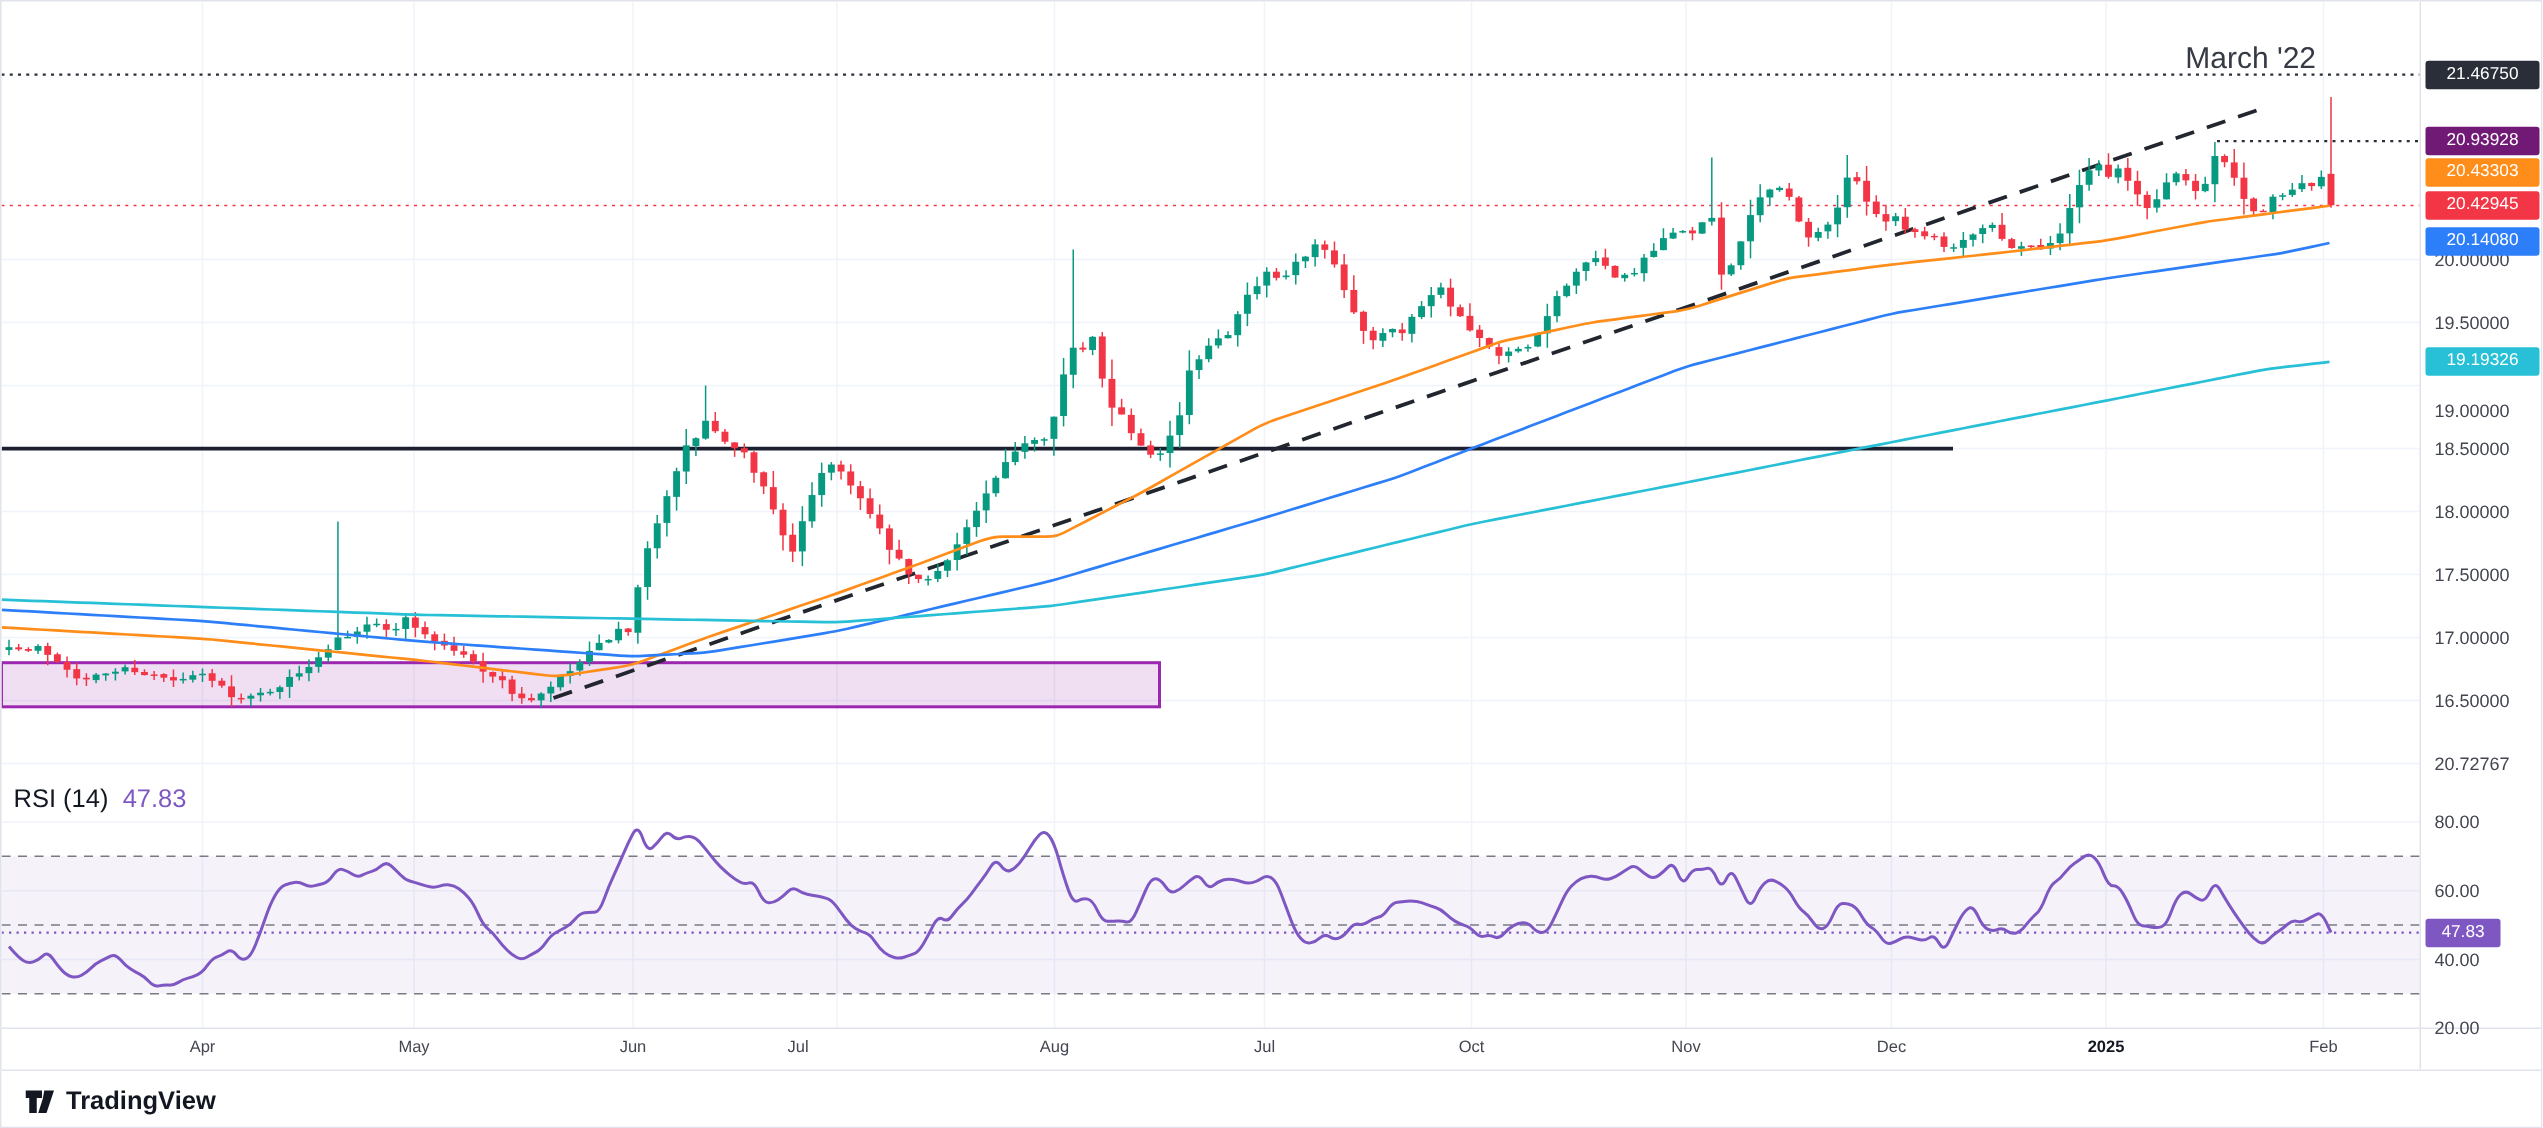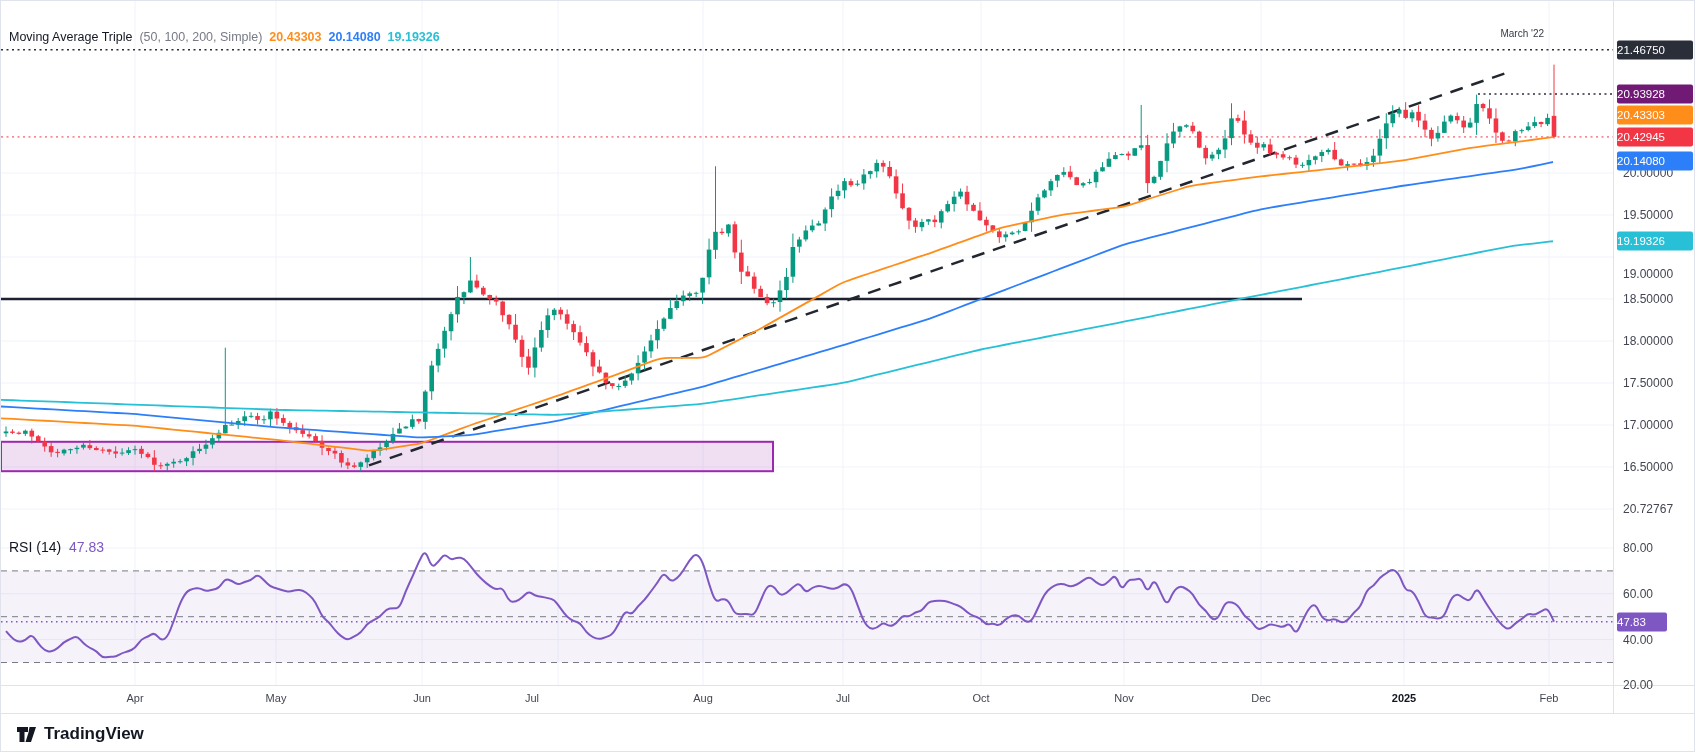--- a/index.html
+++ b/index.html
@@ -1,32 +1,32 @@
 <!DOCTYPE html>
 <html><head>
 <meta charset="utf-8">
 <style>
   html,body{margin:0;padding:0;background:#fff;font-family:"Liberation Sans",sans-serif;}
   #widget{position:relative;width:1695px;height:752px;background:#fff;border:1px solid #e0e3eb;box-sizing:border-box;overflow:hidden;}
   #chart-svg{position:absolute;left:0;top:0;}
   .legend{position:absolute;left:8px;white-space:nowrap;pointer-events:none;}
   #legend-line1{top:8px;font-size:13px;color:#131722;}
   #legend-line2{top:29px;font-size:12.5px;color:#131722;}
-  #rsi-legend{position:absolute;left:8px;top:538px;font-size:14px;color:#131722;}
+  #rsi-legend{position:absolute;left:8px;top:522px;font-size:17px;color:#131722;}
   .red-val{color:#f23645;}
   .gray{color:#787b86;}
   .ma50-val{color:#ff8d1a;font-weight:bold;}
   .ma100-val{color:#2d7ff9;font-weight:bold;}
   .ma200-val{color:#27c0d6;font-weight:bold;}
   .rsi-val{color:#7e57c2;}
-  #march22{position:absolute;top:27px;left:1443px;width:100px;text-align:right;font-size:10px;color:#363a45;}
+  #march22{position:absolute;top:27px;left:1443px;width:100px;text-align:right;font-size:20px;color:#363a45;}
   .price-tick{position:absolute;left:1622px;font-size:12px;color:#434651;transform:translateY(-50%);}
   .month-label{position:absolute;top:691px;transform:translateX(-50%);font-size:11px;color:#434651;}
   .month-label.year{font-weight:bold;color:#131722;}
-  .badge{position:absolute;left:1616px;width:76px;height:19px;border-radius:2px;color:#fff;font-size:11.5px;line-height:19px;transform:translateY(-50%);}
+  .badge{position:absolute;left:1616px;width:76px;height:19px;border-radius:2px;color:#fff;font-size:11.5px;line-height:19px;text-align:center;transform:translateY(-50%);}
   #axis-vline{position:absolute;left:1612px;top:0;width:1px;height:712px;background:#e0e3eb;}
   #timeaxis-line{position:absolute;left:0;top:684px;width:1695px;height:1px;background:#e0e3eb;}
   #footer{position:absolute;left:0;top:712px;width:1695px;height:40px;background:#fff;border-top:1px solid #e0e3eb;display:flex;align-items:center;}
   #brand{display:flex;align-items:center;gap:6px;margin-left:16px;color:#131722;font-size:17px;font-weight:bold;}
 </style>
 </head>
 <body>
 
 <div id="widget">
   <svg id="chart-svg" width="1695" height="712">
@@ -558,27 +558,20 @@
         <line x1="1553" y1="63.64000000000007" x2="1553" y2="137.56" stroke="#f23645" stroke-width="1"></line>
         <rect x="1550.7" y="114.88000000000002" width="4.6" height="21" fill="#f23645"></rect>
       </g>
       <path d="M0,417.28000000000014 Q8,417.72800000000007 12,417.95200000000006 Q16,418.17600000000004 20,418.40000000000003 Q24,418.624 28,418.8480000000001 Q32,419.07200000000023 36,419.2960000000002 Q40,419.5200000000002 44,419.74400000000014 Q48,419.96800000000013 52,420.1920000000001 Q56,420.4160000000001 60,420.6400000000001 Q64,420.86400000000003 68,421.088 Q72,421.312 76,421.5360000000001 Q80,421.7600000000002 84,421.9840000000002 Q88,422.2080000000002 92,422.4320000000002 Q96,422.6560000000002 100,422.8800000000001 Q104,423.1040000000001 108,423.3280000000001 Q112,423.552 116,423.776 Q120,424 124,424.22400000000016 Q128,424.44800000000026 132,424.6939300699303 Q136,424.9398601398603 140,425.33930069930085 Q144,425.7387412587414 148,426.138181818182 Q152,426.53762237762254 156,426.9370629370631 Q160,427.33650349650367 164,427.73594405594423 Q168,428.1353846153848 172,428.53482517482536 Q176,428.9342657342659 180,429.3337062937065 Q184,429.73314685314705 188,430.1325874125876 Q192,430.5320279720282 196,430.93146853146874 Q200,431.3309090909093 204,431.7303496503497 Q208,432.12979020979014 212,432.5292307692307 Q216,432.92867132867127 220,433.32811188811183 Q224,433.7275524475524 228,434.12699300699296 Q232,434.5264335664335 236,434.9258741258741 Q240,435.32531468531465 244,435.7247552447552 Q248,436.1241958041958 252,436.52363636363634 Q256,436.9230769230769 260,437.32251748251747 Q264,437.72195804195803 268,438.1213986013986 Q272,438.52083916083916 276,438.93911523259345 Q280,439.35739130434774 284,439.8321739130434 Q288,440.30695652173904 292,440.7817391304347 Q296,441.25652173913033 300,441.731304347826 Q304,442.20608695652163 308,442.68086956521734 Q312,443.155652173913 316,443.63043478260863 Q320,444.1052173913043 324,444.5799999999999 Q328,445.0547826086956 332,445.5295652173912 Q336,446.0043478260869 340,446.4791304347826 Q344,446.9539130434782 348,447.4286956521739 Q352,447.9034782608695 356,448.37826086956517 Q360,448.8530434782608 364,449.32782608695646 Q368,449.8026086956521 372,449.46770434782604 Q376,449.1327999999999 380,448.5279999999998 Q384,447.9231999999997 388,447.31839999999977 Q392,446.7135999999999 396,446.1088 Q400,445.504 404,444.89919999999995 Q408,444.2943999999999 412,443.6895999999999 Q416,443.0848 420,442.04319999999984 Q424,441.00159999999977 428,439.52319999999975 Q432,438.0447999999998 436,436.5663999999998 Q440,435.08799999999985 444,433.6095999999999 Q448,432.13119999999986 452,430.65279999999984 Q456,429.1743999999999 460,427.6959999999999 Q464,426.2175999999999 468,424.77086896551714 Q472,423.32413793103444 476,421.97241379310344 Q480,420.62068965517244 484,419.26896551724144 Q488,417.91724137931044 492,416.5655172413793 Q496,415.21379310344815 500,413.8620689655172 Q504,412.5103448275862 508,411.1586206896552 Q512,409.8068965517242 516,408.4551724137931 Q520,407.1034482758619 524,405.7517241379309 Q528,404.3999999999999 532,403.0482758620689 Q536,401.6965517241379 540,400.34482758620675 Q544,398.99310344827563 548,397.64137931034463 Q552,396.28965517241363 556,394.90482758620675 Q560,393.51999999999987 564,392.0799999999999 Q568,390.64000000000004 572,389.2 Q576,387.75999999999993 580,386.3199999999999 Q584,384.8799999999998 588,383.43999999999994 Q592,382 596,380.55999999999995 Q600,379.1199999999999 604,377.67999999999984 Q608,376.2399999999998 612,374.79999999999984 Q616,373.35999999999996 620,371.8839999999999 Q624,370.40799999999984 628,368.89599999999996 Q632,367.384 636,365.87199999999996 Q640,364.3599999999999 644,362.84799999999984 Q648,361.3359999999998 652,359.8239999999999 Q656,358.312 660,357.556 Q664,356.79999999999995 668,356.79999999999995 Q672,356.79999999999995 676,356.79999999999995 Q680,356.79999999999995 684,356.79999999999995 Q688,356.79999999999995 692,356.79999999999995 Q696,356.79999999999995 700,356.54210526315785 Q704,356.28421052631575 708,354.2210526315789 Q712,352.15789473684214 716,350.09473684210536 Q720,348.03157894736853 724,345.9684210526316 Q728,343.90526315789464 732,341.8421052631578 Q736,339.778947368421 740,337.71578947368414 Q744,335.65263157894736 748,333.5894736842106 Q752,331.52631578947376 756,329.4631578947369 Q760,327.4000000000001 764,325.14634146341473 Q768,322.8926829268293 772,320.6390243902439 Q776,318.3853658536585 780,316.1317073170733 Q784,313.878048780488 788,311.62439024390255 Q792,309.3707317073172 796,307.11707317073177 Q800,304.86341463414635 804,302.609756097561 Q808,300.35609756097557 812,298.10243902439026 Q816,295.848780487805 820,293.59512195121965 Q824,291.34146341463423 828,289.0878048780488 Q832,286.83414634146345 836,284.58048780487803 Q840,282.3268292682926 844,280.7611419068736 Q848,279.19545454545465 852,277.85909090909104 Q856,276.5227272727274 860,275.1863636363637 Q864,273.8499999999999 868,272.5136363636363 Q872,271.1772727272727 876,269.84090909090907 Q880,268.50454545454545 884,267.16818181818184 Q888,265.8318181818182 892,264.4954545454546 Q896,263.159090909091 900,261.8227272727274 Q904,260.48636363636376 908,259.15 Q912,257.8136363636362 916,256.4772727272726 Q920,255.14090909090896 924,253.80454545454535 Q928,252.46818181818173 932,251.0540909090908 Q936,249.63999999999987 940,248.19999999999996 Q944,246.76000000000005 948,245.32 Q952,243.87999999999994 956,242.43999999999988 Q960,240.99999999999983 964,239.55999999999992 Q968,238.12 972,236.67999999999995 Q976,235.2399999999999 980,233.79999999999984 Q984,232.3599999999998 988,230.9199999999999 Q992,229.48 996,228.03999999999994 Q1000,226.59999999999988 1004,225.75999999999988 Q1008,224.9199999999999 1012,224.07999999999993 Q1016,223.23999999999995 1020,222.39999999999998 Q1024,221.56 1028,220.72000000000003 Q1032,219.88000000000002 1036,219.04000000000002 Q1040,218.20000000000005 1044,217.36000000000007 Q1048,216.5200000000001 1052,215.68000000000012 Q1056,214.84000000000015 1060,214.15333333333342 Q1064,213.46666666666667 1068,212.93333333333334 Q1072,212.4 1076,211.86666666666667 Q1080,211.33333333333334 1084,210.8 Q1088,210.26666666666668 1092,209.73333333333335 Q1096,209.20000000000002 1100,208.66666666666669 Q1104,208.13333333333335 1108,207.60000000000002 Q1112,207.0666666666667 1116,206.53333333333336 Q1120,206.00000000000003 1124,205.01641791044767 Q1128,204.0328358208953 1132,202.7791044776117 Q1136,201.5253731343281 1140,200.27164179104466 Q1144,199.01791044776118 1148,197.7641791044776 Q1152,196.51044776119397 1156,195.25671641791035 Q1160,194.00298507462676 1164,192.74925373134317 Q1168,191.49552238805956 1172,190.24179104477594 Q1176,188.98805970149235 1180,187.73432835820876 Q1184,186.48059701492514 1188,185.40829850746246 Q1192,184.33599999999979 1196,183.80799999999985 Q1200,183.27999999999992 1204,182.75199999999984 Q1208,182.2239999999998 1212,181.69599999999986 Q1216,181.16799999999995 1220,180.63999999999987 Q1224,180.1119999999998 1228,179.5839999999999 Q1232,179.05599999999998 1236,178.5279999999999 Q1240,177.99999999999983 1244,177.47199999999992 Q1248,176.944 1252,176.41599999999994 Q1256,175.88799999999986 1260,175.4079999999999 Q1264,174.9279999999999 1268,174.4959999999999 Q1272,174.06399999999988 1276,173.63199999999986 Q1280,173.19999999999985 1284,172.76799999999983 Q1288,172.3359999999998 1292,171.90399999999994 Q1296,171.4720000000001 1300,171.04000000000008 Q1304,170.60800000000006 1308,170.17600000000004 Q1312,169.74400000000003 1316,169.312 Q1320,168.88 1324,168.44799999999998 Q1328,168.01599999999996 1332,167.56279452054784 Q1336,167.10958904109572 1340,166.6493150684931 Q1344,166.1890410958905 1348,165.72876712328775 Q1352,165.268493150685 1356,164.80821917808225 Q1360,164.3479452054795 1364,163.88767123287676 Q1368,163.42739726027398 1372,162.9671232876712 Q1376,162.50684931506845 1380,162.0465753424657 Q1384,161.58630136986295 1388,161.12602739726034 Q1392,160.66575342465774 1396,160.205479452055 Q1400,159.74520547945224 1404,159.10245348599486 Q1408,158.45970149253748 1412,157.70746268656725 Q1416,156.95522388059703 1420,156.20298507462695 Q1424,155.4507462686569 1428,154.69850746268668 Q1432,153.94626865671646 1436,153.19402985074623 Q1440,152.441791044776 1444,151.68955223880596 Q1448,150.93731343283588 1452,150.18507462686566 Q1456,149.43283582089543 1460,148.68059701492535 Q1464,147.92835820895527 1468,147.2342721277334 Q1472,146.5401860465115 1476,146.02055813953476 Q1480,145.500930232558 1484,144.98130232558125 Q1488,144.4616744186045 1492,143.94204651162778 Q1496,143.42241860465103 1500,142.90279069767428 Q1504,142.38316279069755 1508,141.8635348837208 Q1512,141.34390697674405 1516,140.8242790697673 Q1520,140.30465116279055 1524,139.78502325581383 Q1528,139.26539534883707 1532,138.74576744186032 Q1536,138.2261395348836 1540,137.70651162790685 Q1544,137.1868837209301 1548,136.66725581395335 L1552,136.1476279069766" fill="none" stroke="#ff8d1a" stroke-width="1.8" clip-path="url(#clip-price)"></path>
       <path d="M0,405.5200000000001 Q8,405.9680000000001 12,406.192 Q16,406.416 20,406.64 Q24,406.8639999999999 28,407.0880000000001 Q32,407.3120000000002 36,407.5360000000002 Q40,407.76000000000016 44,407.98400000000015 Q48,408.2080000000001 52,408.4320000000001 Q56,408.65600000000006 60,408.88 Q64,409.104 68,409.328 Q72,409.55199999999996 76,409.77600000000007 Q80,410.0000000000002 84,410.22400000000016 Q88,410.44800000000015 92,410.67200000000014 Q96,410.8960000000001 100,411.12000000000006 Q104,411.34400000000005 108,411.56800000000004 Q112,411.79200000000003 116,412.01599999999996 Q120,412.23999999999995 124,412.46400000000006 Q128,412.6880000000002 132,412.93099300699316 Q136,413.1739860139861 140,413.54993006993027 Q144,413.9258741258744 148,414.30181818181836 Q152,414.67776223776235 156,415.05370629370634 Q160,415.42965034965033 164,415.80559440559443 Q168,416.1815384615386 172,416.5574825174826 Q176,416.9334265734266 180,417.30937062937073 Q184,417.68531468531484 188,418.0612587412588 Q192,418.4372027972028 196,418.8131468531469 Q200,419.1890909090911 204,419.56503496503507 Q208,419.94097902097906 212,420.3169230769232 Q216,420.6928671328674 220,421.06881118881137 Q224,421.44475524475536 228,421.82069930069935 Q232,422.19664335664334 236,422.5725874125875 Q240,422.9485314685316 244,423.3244755244756 Q248,423.7004195804196 252,424.0763636363637 Q256,424.45230769230784 260,424.82825174825183 Q264,425.2041958041958 268,425.58013986014 Q272,425.95608391608414 276,426.3090278735351 Q280,426.66197183098603 284,426.9459154929579 Q288,427.2298591549298 292,427.5138028169015 Q296,427.79774647887325 300,428.0816901408451 Q304,428.365633802817 308,428.6495774647889 Q312,428.93352112676075 316,429.21746478873246 Q320,429.50140845070416 324,429.78535211267604 Q328,430.0692957746479 332,430.3532394366198 Q336,430.63718309859166 340,430.9211267605634 Q344,431.20507042253513 348,431.489014084507 Q352,431.7729577464789 356,432.05690140845076 Q360,432.34084507042263 364,432.62478873239434 Q368,432.9087323943661 372,433.192676056338 Q376,433.47661971830985 380,433.7605633802817 Q384,434.0445070422536 388,434.32845070422536 Q392,434.61239436619707 396,434.89633802816894 Q400,435.1802816901408 404,435.4642253521127 Q408,435.74816901408457 412,436.0321126760563 Q416,436.31605633802803 420,436.35722816901387 Q424,436.39839999999975 428,436.19679999999977 Q432,435.9951999999998 436,435.79359999999986 Q440,435.59199999999987 444,435.3903999999999 Q448,435.1887999999999 452,434.9871999999999 Q456,434.78559999999993 460,434.58399999999995 Q464,434.38239999999996 468,434.0670620689656 Q472,433.75172413793126 476,433.0951724137933 Q480,432.4386206896554 484,431.78206896551745 Q488,431.1255172413795 492,430.46896551724154 Q496,429.8124137931036 500,429.1558620689657 Q504,428.49931034482773 508,427.8427586206898 Q512,427.1862068965519 516,426.5296551724139 Q520,425.87310344827597 524,425.216551724138 Q528,424.56000000000006 532,423.90344827586216 Q536,423.2468965517242 540,422.59034482758625 Q544,421.93379310344835 548,421.2772413793104 Q552,420.62068965517244 556,419.8578972751386 Q560,419.0951048951048 564,418.15524475524467 Q568,417.21538461538455 572,416.27552447552443 Q576,415.3356643356643 580,414.3958041958042 Q584,413.4559440559441 588,412.51608391608397 Q592,411.57622377622386 596,410.63636363636374 Q600,409.69650349650357 604,408.75664335664345 Q608,407.81678321678334 612,406.87692307692305 Q616,405.9370629370628 620,404.9972027972027 Q624,404.05734265734253 628,403.1174825174824 Q632,402.1776223776223 636,401.2377622377622 Q640,400.29790209790207 644,399.3580419580419 Q648,398.4181818181818 652,397.47832167832166 Q656,396.53846153846155 660,395.59860139860143 Q664,394.6587412587413 668,393.7188811188812 Q672,392.7790209790211 676,391.83916083916097 Q680,390.89930069930085 684,389.95944055944074 Q688,389.01958041958056 692,388.07972027972045 Q696,387.13986013986033 700,386.07838077415556 Q704,385.01690140845085 708,383.83380281690154 Q712,382.65070422535223 716,381.4676056338029 Q720,380.28450704225355 724,379.1014084507042 Q728,377.9183098591549 732,376.7352112676057 Q736,375.55211267605654 740,374.36901408450717 Q744,373.18591549295786 748,372.00281690140855 Q752,370.8197183098592 756,369.6366197183098 Q760,368.4535211267605 764,367.2704225352113 Q768,366.08732394366217 772,364.9042253521128 Q776,363.7211267605635 780,362.5380281690142 Q784,361.3549295774649 788,360.17183098591556 Q792,358.9887323943662 796,357.8056338028168 Q800,356.6225352112675 804,355.4394366197183 Q808,354.2563380281691 812,353.0732394366198 Q816,351.8901408450705 820,350.7070422535212 Q824,349.5239436619718 828,348.34084507042246 Q832,347.15774647887315 836,345.97464788732395 Q840,344.7915492957748 844,343.57941101152375 Q848,342.3672727272727 852,341.1454545454545 Q856,339.92363636363643 860,338.70181818181817 Q864,337.4799999999999 868,336.2581818181818 Q872,335.03636363636366 876,333.8145454545455 Q880,332.5927272727274 884,331.37090909090915 Q888,330.1490909090909 892,328.9272727272728 Q896,327.7054545454547 900,326.48363636363644 Q904,325.26181818181817 908,324.0400000000001 Q912,322.8181818181819 916,321.59636363636366 Q920,320.3745454545454 924,319.15272727272725 Q928,317.93090909090915 932,316.4662545454546 Q936,315.00160000000005 940,313.4560000000001 Q944,311.9104000000001 948,310.3648000000001 Q952,308.81920000000014 956,307.2736 Q960,305.7279999999999 964,304.1823999999999 Q968,302.63679999999994 972,301.09119999999996 Q976,299.5456 980,298.0091636363636 Q984,296.4727272727272 988,294.9454545454545 Q992,293.4181818181818 996,291.8909090909091 Q1000,290.36363636363643 1004,288.8363636363638 Q1008,287.3090909090911 1012,285.78181818181827 Q1016,284.25454545454545 1020,282.72727272727275 Q1024,281.20000000000005 1028,279.67272727272734 Q1032,278.1454545454547 1036,276.6181818181818 Q1040,275.090909090909 1044,273.5636363636363 Q1048,272.03636363636366 1052,270.509090909091 Q1056,268.9818181818183 1060,267.4545454545455 Q1064,265.9272727272727 1068,264.4 Q1072,262.8727272727273 1076,261.3454545454546 Q1080,259.8181818181819 1084,258.2909090909093 Q1088,256.7636363636366 1092,255.23636363636373 Q1096,253.7090909090909 1100,252.18181818181822 Q1104,250.65454545454554 1108,249.12727272727287 Q1112,247.6000000000002 1116,246.07272727272735 Q1120,244.5454545454545 1124,243.32893165228933 Q1128,242.11240875912415 1132,241.08233576642348 Q1136,240.05226277372282 1140,239.022189781022 Q1144,237.99211678832117 1148,236.9620437956205 Q1152,235.9319708029198 1156,234.90189781021914 Q1160,233.87182481751847 1164,232.84175182481766 Q1168,231.81167883211683 1172,230.78160583941616 Q1176,229.75153284671546 1180,228.72145985401465 Q1184,227.69138686131384 1188,226.66131386861315 Q1192,225.63124087591248 1196,224.60116788321182 Q1200,223.57109489051112 1204,222.5410218978103 Q1208,221.5109489051095 1212,220.4808759124088 Q1216,219.45080291970814 1220,218.4207299270073 Q1224,217.3906569343065 1228,216.36058394160582 Q1232,215.33051094890516 1236,214.30043795620446 Q1240,213.2703649635038 1244,212.24029197080296 Q1248,211.21021897810215 1252,210.18014598540148 Q1256,209.1500729927008 1260,208.3060854473994 Q1264,207.46209790209798 1268,206.80419580419584 Q1272,206.14629370629373 1276,205.48839160839162 Q1280,204.83048951048949 1284,204.17258741258735 Q1288,203.5146853146852 1292,202.85678321678307 Q1296,202.19888111888093 1300,201.54097902097897 Q1304,200.883076923077 1308,200.22517482517486 Q1312,199.56727272727272 1316,198.90937062937058 Q1320,198.25146853146845 1324,197.5935664335663 Q1328,196.9356643356642 1332,196.2777622377621 Q1336,195.61986013985995 1340,194.96195804195796 Q1344,194.30405594405596 1348,193.64615384615382 Q1352,192.9882517482517 1356,192.3303496503496 Q1360,191.67244755244747 1364,191.01454545454533 Q1368,190.3566433566432 1372,189.69874125874105 Q1376,189.0408391608389 1380,188.38293706293695 Q1384,187.72503496503498 1388,187.06713286713284 Q1392,186.4092307692307 1396,185.75132867132857 Q1400,185.09342657342643 1404,184.4877389277388 Q1408,183.88205128205118 1412,183.3076923076922 Q1416,182.73333333333323 1420,182.15897435897426 Q1424,181.5846153846153 1428,181.01025641025632 Q1432,180.43589743589735 1436,179.86153846153837 Q1440,179.2871794871794 1444,178.71282051282043 Q1448,178.13846153846146 1452,177.56410256410248 Q1456,176.9897435897435 1460,176.41538461538454 Q1464,175.84102564102557 1468,175.2666666666666 Q1472,174.69230769230762 1476,174.11794871794865 Q1480,173.54358974358968 1484,172.9692307692307 Q1488,172.39487179487173 1492,171.82051282051276 Q1496,171.2461538461538 1500,170.67179487179482 Q1504,170.09743589743584 1508,169.52307692307687 Q1512,168.9487179487179 1516,168.37435897435893 Q1520,167.79999999999995 1524,166.95066666666656 Q1528,166.10133333333317 1532,165.25199999999995 Q1536,164.40266666666673 1540,163.55333333333334 Q1544,162.70399999999998 1548,161.85466666666673 L1552,161.0053333333335" fill="none" stroke="#2d7ff9" stroke-width="1.8" clip-path="url(#clip-price)"></path>
       <path d="M0,398.79999999999995 Q8,399.0900719424459 12,399.235107913669 Q16,399.3801438848921 20,399.5251798561151 Q24,399.67021582733804 28,399.815251798561 Q32,399.960287769784 36,400.10532374100706 Q40,400.2503597122302 44,400.39539568345316 Q48,400.5404316546761 52,400.68546762589926 Q56,400.8305035971224 60,400.97553956834537 Q64,401.12057553956834 68,401.2656115107913 Q72,401.41064748201427 76,401.5556834532374 Q80,401.7007194244605 84,401.84575539568345 Q88,401.9907913669064 92,402.1358273381294 Q96,402.28086330935236 100,402.42589928057544 Q104,402.5709352517986 108,402.71597122302154 Q112,402.8610071942445 116,403.00604316546764 Q120,403.1510791366907 124,403.2961151079137 Q128,403.44115107913666 132,403.5861870503596 Q136,403.7312230215826 140,403.8762589928057 Q144,404.0212949640288 148,404.1663309352518 Q152,404.31136690647475 156,404.4564028776977 Q160,404.6014388489207 164,404.7464748201438 Q168,404.89151079136695 172,405.0365467625899 Q176,405.1815827338129 180,405.326618705036 Q184,405.4716546762591 188,405.6166906474821 Q192,405.76172661870504 196,405.906762589928 Q200,406.051798561151 204,406.19683453237406 Q208,406.3418705035972 212,406.48690647482016 Q216,406.6319424460431 220,406.7769784172661 Q224,406.92201438848906 228,407.0670503597122 Q232,407.21208633093534 236,407.3571223021583 Q240,407.50215827338127 244,407.6471942446044 Q248,407.7922302158275 252,407.93726618705045 Q256,408.0823021582734 260,408.2273381294964 Q264,408.37237410071936 268,408.51741007194244 Q272,408.6624460431656 276,408.7892875377118 Q280,408.916129032258 284,408.98838709677426 Q288,409.0606451612905 292,409.13290322580656 Q296,409.2051612903226 300,409.2774193548387 Q304,409.34967741935475 308,409.4219354838709 Q312,409.49419354838716 316,409.5664516129032 Q320,409.6387096774193 324,409.7109677419355 Q328,409.7832258064517 332,409.85548387096776 Q336,409.9277419354838 340,410.00000000000006 Q344,410.0722580645163 348,410.14451612903235 Q352,410.2167741935484 356,410.2890322580645 Q360,410.36129032258054 364,410.4335483870967 Q368,410.50580645161295 372,410.578064516129 Q376,410.6503225806451 380,410.7225806451613 Q384,410.7948387096775 388,410.86709677419356 Q392,410.9393548387096 396,411.0116129032258 Q400,411.08387096774203 404,411.1561290322581 Q408,411.22838709677416 412,411.3006451612902 Q416,411.3729032258063 420,411.4451612903225 Q424,411.5174193548387 428,411.58967741935476 Q432,411.6619354838708 436,411.73419354838705 Q440,411.8064516129033 444,411.87870967741935 Q448,411.9509677419354 452,412.0232258064516 Q456,412.0954838709678 460,412.1677419354839 Q464,412.23999999999995 468,412.312258064516 Q472,412.3845161290321 476,412.4567741935483 Q480,412.5290322580645 484,412.60129032258055 Q488,412.6735483870966 492,412.74580645161285 Q496,412.8180645161291 500,412.89032258064515 Q504,412.9625806451612 508,413.0348387096774 Q512,413.1070967741936 516,413.1793548387097 Q520,413.25161290322575 524,413.3238709677418 Q528,413.3961290322579 532,413.4683870967741 Q536,413.5406451612903 540,413.61290322580635 Q544,413.6851612903224 548,413.7574193548386 Q552,413.8296774193548 556,413.76029325513184 Q560,413.6909090909089 564,413.38545454545437 Q568,413.0799999999998 572,412.7745454545454 Q576,412.46909090909094 580,412.1636363636364 Q584,411.85818181818183 588,411.5527272727272 Q592,411.2472727272727 596,410.9418181818181 Q600,410.63636363636357 604,410.330909090909 Q608,410.0254545454544 612,409.71999999999986 Q616,409.4145454545453 620,409.10909090909087 Q624,408.80363636363643 628,408.4981818181819 Q632,408.1927272727273 636,407.8872727272728 Q640,407.5818181818182 644,407.2763636363636 Q648,406.97090909090906 652,406.6654545454545 Q656,406.3599999999999 660,406.05454545454535 Q664,405.7490909090908 668,405.44363636363624 Q672,405.1381818181817 676,404.83272727272725 Q680,404.5272727272728 684,404.22181818181826 Q688,403.9163636363637 692,403.6109090909091 Q696,403.30545454545455 700,402.8569526248399 Q704,402.4084507042253 708,401.8169014084507 Q712,401.2253521126761 716,400.6338028169015 Q720,400.0422535211269 724,399.4507042253522 Q728,398.8591549295774 732,398.2676056338028 Q736,397.6760563380282 740,397.08450704225345 Q744,396.49295774647874 748,395.90140845070414 Q752,395.30985915492954 756,394.71830985915494 Q760,394.1267605633804 764,393.53521126760563 Q768,392.9436619718309 772,392.3521126760563 Q776,391.7605633802817 780,391.1690140845071 Q784,390.5774647887325 788,389.9859154929578 Q792,389.39436619718305 796,388.8028169014085 Q800,388.2112676056339 804,387.61971830985914 Q808,387.02816901408437 812,386.43661971830977 Q816,385.84507042253523 820,385.25352112676063 Q824,384.66197183098603 828,384.07042253521126 Q832,383.47887323943655 836,382.88732394366195 Q840,382.29577464788736 844,381.417452541335 Q848,380.5391304347827 852,379.5652173913044 Q856,378.591304347826 860,377.6173913043478 Q864,376.6434782608696 868,375.6695652173914 Q872,374.6956521739132 876,373.7217391304348 Q880,372.7478260869565 884,371.7739130434783 Q888,370.80000000000007 892,369.82608695652186 Q896,368.85217391304366 900,367.8782608695653 Q904,366.9043478260869 908,365.9304347826087 Q912,364.9565217391305 916,363.9826086956523 Q920,363.0086956521741 924,362.03478260869576 Q928,361.0608695652174 932,360.0869565217392 Q936,359.113043478261 940,358.13913043478277 Q944,357.16521739130457 948,356.1913043478262 Q952,355.21739130434787 956,354.24347826086967 Q960,353.26956521739146 964,352.29565217391325 Q968,351.32173913043505 972,350.3478260869567 Q976,349.3739130434783 980,348.49926421404695 Q984,347.6246153846156 988,346.84923076923087 Q992,346.07384615384615 996,345.2984615384616 Q1000,344.52307692307704 1004,343.7476923076923 Q1008,342.97230769230765 1012,342.1969230769231 Q1016,341.42153846153855 1020,340.646153846154 Q1024,339.87076923076944 1028,339.0953846153848 Q1032,338.32000000000005 1036,337.5446153846155 Q1040,336.76923076923094 1044,335.9938461538462 Q1048,335.2184615384615 1052,334.44307692307694 Q1056,333.6676923076924 1060,332.89230769230767 Q1064,332.116923076923 1068,331.34153846153845 Q1072,330.5661538461539 1076,329.79076923076923 Q1080,329.0153846153845 1084,328.23999999999995 Q1088,327.4646153846154 1092,326.68923076923085 Q1096,325.9138461538463 1100,325.13846153846157 Q1104,324.3630769230769 1108,323.58769230769235 Q1112,322.8123076923078 1116,322.03692307692313 Q1120,321.2615384615384 1124,320.48025828186405 Q1128,319.69897810218964 1132,318.91416058394145 Q1136,318.1293430656933 1140,317.34452554744513 Q1144,316.55970802919694 1148,315.7748905109488 Q1152,314.9900729927006 1156,314.20525547445243 Q1160,313.4204379562043 1164,312.63562043795616 Q1168,311.850802919708 1172,311.0659854014598 Q1176,310.28116788321165 1180,309.49635036496346 Q1184,308.7115328467153 1188,307.92671532846714 Q1192,307.14189781021895 1196,306.35708029197076 Q1200,305.5722627737226 1204,304.78744525547444 Q1208,304.00262773722625 1212,303.2178102189781 Q1216,302.4329927007299 1220,301.64817518248174 Q1224,300.8633576642336 1228,300.07854014598547 Q1232,299.2937226277373 1236,298.5089051094891 Q1240,297.72408759124096 1244,296.93927007299277 Q1248,296.1544525547446 1252,295.36963503649645 Q1256,294.58481751824826 1260,293.80471645143183 Q1264,293.0246153846154 1268,292.24923076923073 Q1272,291.473846153846 1276,290.69846153846146 Q1280,289.9230769230769 1284,289.14769230769235 Q1288,288.3723076923078 1292,287.5969230769231 Q1296,286.82153846153835 1300,286.0461538461538 Q1304,285.27076923076925 1308,284.4953846153845 Q1312,283.71999999999986 1316,282.9446153846153 Q1320,282.16923076923075 1324,281.3938461538462 Q1328,280.61846153846164 1332,279.843076923077 Q1336,279.06769230769225 1340,278.2923076923077 Q1344,277.51692307692315 1348,276.7415384615384 Q1352,275.9661538461537 1356,275.19076923076915 Q1360,274.4153846153846 1364,273.64000000000004 Q1368,272.8646153846155 1372,272.08923076923077 Q1376,271.3138461538461 1380,270.53846153846155 Q1384,269.763076923077 1388,268.98769230769244 Q1392,268.2123076923079 1396,267.4369230769232 Q1400,266.6615384615385 1404,265.8801150251618 Q1408,265.098691588785 1412,264.31364485981305 Q1416,263.52859813084115 1420,262.74355140186924 Q1424,261.9585046728973 1428,261.1734579439253 Q1432,260.3884112149534 1436,259.6033644859815 Q1440,258.81831775700954 1444,258.03327102803746 Q1448,257.2482242990654 1452,256.4631775700934 Q1456,255.67813084112152 1460,254.89308411214958 Q1464,254.10803738317765 1468,253.3229906542057 Q1472,252.53794392523378 1476,251.75289719626184 Q1480,250.9678504672899 1484,250.18280373831797 Q1488,249.39775700934604 1492,248.61271028037396 Q1496,247.82766355140186 1500,247.04261682242992 Q1504,246.25757009345799 1508,245.55374156846813 Q1512,244.8499130434783 1516,244.38973913043475 Q1520,243.9295652173912 1524,243.46939130434782 Q1528,243.00921739130442 1532,242.54904347826087 Q1536,242.08886956521732 1540,241.62869565217377 Q1544,241.16852173913023 1548,240.70834782608682 L1552,240.24817391304344" fill="none" stroke="#27c0d6" stroke-width="1.8" clip-path="url(#clip-price)"></path>
       <path d="M5,630.0463435220206 Q11.45,637.686664300937 14.674999999999999,639.4696417837465 Q17.9,641.2526192665559 21.125,640.2577163308213 Q24.35,639.2628133950867 27.575000000000003,636.2255846094836 Q30.8,633.1883558238803 34.025,637.9356257118881 Q37.25,642.6828955998958 40.475,646.0795416064899 Q43.7,649.476187613084 46.925,650.2009795538236 Q50.15,650.925771494563 53.375,649.1589519109183 Q56.6,647.3921323272735 59.825,644.2131929936166 Q63.050000000000004,641.0342536599597 66.275,639.5301386053675 Q69.5,638.0260235507751 72.725,636.4336116835589 Q75.95,634.8411998163427 79.17500000000001,638.7077608587986 Q82.4,642.5743219012545 85.625,644.7275264696968 Q88.85000000000001,646.8807310381392 92.075,648.4574994377764 Q95.3,650.0342678374136 98.525,653.4865703772982 Q101.75,656.9388729171827 104.975,656.2456915984123 Q108.2,655.552510279642 111.42500000000001,655.7412017559482 Q114.65,655.9298932322545 117.875,653.9087106499735 Q121.10000000000001,651.8875280676924 124.325,651.1004796076852 Q127.55,650.313431147678 130.775,648.7751636855176 Q134,647.236896223357 137.22500000000002,642.6381892273184 Q140.45000000000002,638.0394822312799 143.675,636.914825761108 Q146.9,635.790169290936 150.125,633.6162048335118 Q153.35,631.4422403760877 156.575,635.4758175453204 Q159.8,639.5093947145531 163.025,638.0730578434898 Q166.25,636.6367209724264 169.47500000000002,628.4974199689397 Q172.70000000000002,620.358118965453 175.925,610.9810191169051 Q179.15,601.6039192683573 182.375,596.0111439705126 Q185.6,590.4183686726681 188.825,589.0410612747345 Q192.05,587.6637538768009 195.275,587.2974103842404 Q198.5,586.9310668916798 201.72500000000002,588.6334283950054 Q204.95000000000002,590.3357898983309 208.175,589.585872895133 Q211.4,588.8359558919351 214.625,587.991202526423 Q217.85,587.1464491609107 221.075,582.4533372219283 Q224.3,577.760225282946 227.525,578.717261866429 Q230.75,579.6742984499122 233.97500000000002,581.8502823612653 Q237.20000000000002,584.0262662726184 240.425,582.4178146559593 Q243.65,580.8093630393001 246.875,579.9232998074085 Q250.1,579.0372365755168 253.325,576.1563625822416 Q256.55,573.2754885889666 259.775,576.2646600975252 Q263,579.2538316060838 266.225,582.4595541764484 Q269.45,585.6652767468128 272.675,586.4715311008323 Q275.90000000000003,587.2777854548518 279.125,588.4749658569359 Q282.35,589.67214625902 285.57500000000005,590.2342747774974 Q288.8,590.7964032959746 292.025,589.7460496840123 Q295.25,588.6956960720499 298.475,588.9465056826164 Q301.7,589.1973152931827 304.925,591.4767226131689 Q308.15000000000003,593.7561299331552 311.375,597.4481196629742 Q314.6,601.1401093927933 317.82500000000005,608.4637313097705 Q321.05,615.7873532267477 324.275,618.2429383684839 Q327.5,620.6985235102203 330.725,625.0202398937231 Q333.95,629.3419562772258 337.175,632.507427284004 Q340.40000000000003,635.6728982907824 343.625,637.3447349057262 Q346.85,639.0165715206699 350.07500000000005,637.1586661931727 Q353.3,635.3007608656756 356.525,633.5577975225274 Q359.75,631.8148341793792 362.975,627.209697733947 Q366.2,622.6045612885148 369.425,620.8238107555895 Q372.65000000000003,619.0430602226643 375.875,617.358780879261 Q379.1,615.6745015358576 382.32500000000005,611.8563953957979 Q385.55,608.0382892557382 388.775,607.5711637279868 Q392,607.1040382002354 395.225,607.2136920948838 Q398.45,607.3233459895322 401.675,598.4345014887604 Q404.90000000000003,589.5456569879887 408.125,582.7073279091137 Q411.35,575.8689988302389 414.57500000000005,568.2666199022485 Q417.8,560.6642409742583 421.025,554.6669482811894 Q424.25,548.6696555881205 427.475,557.7824156272841 Q430.7,566.8951756664477 433.925,564.0420323860454 Q437.15000000000003,561.1888891056432 440.375,556.9147295069895 Q443.6,552.6405699083358 446.82500000000005,555.8991531878048 Q450.05,559.1577364672738 453.275,557.711243603828 Q456.5,556.2647507403824 459.725,556.8428273638131 Q462.95,557.4209039872437 466.175,561.1384357126115 Q469.40000000000003,564.8559674379792 472.625,569.1097522830723 Q475.85,573.3635371281654 479.07500000000005,576.5546022080616 Q482.3,579.7456672879579 485.525,582.3748440871257 Q488.75,585.0040208862936 491.975,586.8581043938473 Q495.2,588.712187901401 498.425,587.6315671539348 Q501.65000000000003,586.5509464064687 504.875,593.5565853502139 Q508.1,600.5622242939593 511.325,600.7807548952096 Q514.55,600.99928549646 517.775,598.8420274483747 Q521,596.6847694002893 524.225,593.4278512901641 Q527.45,590.1709331800389 530.675,592.3798082877636 Q533.9,594.5886833954884 537.125,595.1445580089294 Q540.35,595.7004326223703 543.575,596.3727375144146 Q546.8000000000001,597.0450424064588 550.0250000000001,597.8939014266284 Q553.25,598.7427604467979 556.475,603.1389582651989 Q559.7,607.5351560836 562.925,611.8185612212754 Q566.15,616.1019663589509 569.375,618.0542692122499 Q572.6,620.0065720655489 575.825,620.9294405177275 Q579.0500000000001,621.852308969906 582.2750000000001,626.726650124305 Q585.5,631.6009912787041 588.725,634.0625644981837 Q591.95,636.5241377176633 595.175,637.3517014781239 Q598.4,638.1792652385844 601.625,637.1851788750922 Q604.85,636.1910925116 608.075,634.9409322764773 Q611.3000000000001,633.6907720413546 614.5250000000001,628.2874726005913 Q617.75,622.8841731598279 620.975,616.2894361290223 Q624.2,609.6946990982166 627.425,611.7304673140177 Q630.65,613.7662355298189 633.875,609.3371247681469 Q637.1,604.9080140064749 640.325,601.9727712693907 Q643.5500000000001,599.0375285323065 646.7750000000001,594.6358855563014 Q650,590.2342425802965 653.225,585.9791969564785 Q656.45,581.7241513326605 659.675,576.5160399396492 Q662.9,571.3079285466379 666.125,575.93362330136 Q669.35,580.559318056082 672.575,579.3191937855538 Q675.8000000000001,578.0790695150257 679.0250000000001,573.9611544854707 Q682.25,569.8432394559158 685.475,564.3616417965434 Q688.7,558.8800441371709 691.925,555.5229662081557 Q695.15,552.1658882791405 698.375,556.1530139988843 Q701.6,560.140139718628 704.825,571.7926618413461 Q708.0500000000001,583.4451839640642 711.2750000000001,592.4155164208821 Q714.5,601.3858488777 717.725,599.5291665399815 Q720.95,597.6724842022629 724.175,598.4353850080793 Q727.4,599.1982858138955 730.625,606.0740360420641 Q733.85,612.9497862702327 737.075,613.1198885288409 Q740.3000000000001,613.2899907874491 743.5250000000001,613.0619579408483 Q746.75,612.8339250942473 749.975,613.6245236339767 Q753.2,614.415122173706 756.425,607.1070421539887 Q759.65,599.7989621342715 762.875,592.2222175729501 Q766.1,584.6454730116287 769.325,584.7611151907954 Q772.5500000000001,584.876757369962 775.7750000000001,589.7180536152362 Q779,594.5593498605103 782.225,593.4161254347064 Q785.45,592.2729010089023 788.675,589.1851788546993 Q791.9,586.0974567004963 795.125,583.9799423058158 Q798.35,581.8624279111353 801.575,586.8701127727179 Q804.8000000000001,591.8777976343006 808.0250000000001,589.1949313137193 Q811.25,586.512064993138 814.475,585.620585062439 Q817.7,584.7291051317399 820.925,585.3804318319249 Q824.15,586.0317585321098 827.375,587.0142572548059 Q830.6,587.9967559775021 833.825,587.4022832690389 Q837.0500000000001,586.8078105605758 840.2750000000001,584.5583094696044 Q843.5,582.3088083786331 846.725,584.3812046152407 Q849.95,586.4536008518483 853.175,595.1087643050521 Q856.4,603.763927758256 859.625,612.3432077102632 Q862.85,620.9224876622704 866.075,624.5421503458122 Q869.3000000000001,628.161813029354 872.5250000000001,627.5940063777568 Q875.75,627.0261997261597 878.975,624.1903472566548 Q882.2,621.3544947871499 885.425,623.4773693177965 Q888.65,625.6002438484433 891.875,624.2464124094843 Q895.1,622.8925809705253 898.325,618.6534922280428 Q901.5500000000001,614.4144034855602 904.7750000000001,615.1421141376381 Q908,615.8698247897162 911.225,613.4891007241372 Q914.45,611.1083766585581 917.675,610.5106462078302 Q920.9,609.9129157571022 924.125,605.377144896645 Q927.35,600.8413740361879 930.575,600.4859413016993 Q933.8000000000001,600.1305085672108 937.0250000000001,599.8124443171898 Q940.25,599.4943800671688 943.475,600.0537011598706 Q946.7,600.6130222525723 949.925,601.8862335418544 Q953.15,603.1594448311364 956.375,604.1898342188786 Q959.6,605.2202236066206 962.825,608.2984494733157 Q966.0500000000001,611.3766753400108 969.2750000000001,613.2484817604558 Q972.5,615.1202881809007 975.725,616.0533912795784 Q978.95,616.9864943782561 982.175,620.5019320506517 Q985.4,624.0173697230474 988.625,623.0897910461945 Q991.85,622.1622123693417 995.075,623.6564268329154 Q998.3000000000001,625.1506412964891 1001.5250000000001,621.5353945232797 Q1004.75,617.9201477500703 1007.975,616.1119773156759 Q1011.2,614.3038068812815 1014.425,614.2211588851219 Q1017.65,614.1385108889622 1020.875,617.4912647929741 Q1024.1,620.8440186969859 1027.3249999999998,620.6583559415981 Q1030.55,620.4726931862103 1033.775,613.7591426317358 Q1037,607.0455920772613 1040.225,600.0315471226802 Q1043.45,593.0175021680991 1046.6750000000002,589.7028387673267 Q1049.9,586.3881753665544 1053.125,584.8045550279276 Q1056.3500000000001,583.2209346893007 1059.575,583.0946479295628 Q1062.8,582.968361169825 1066.025,584.3430414832709 Q1069.25,585.7177217967168 1072.475,584.7943193093067 Q1075.7,583.8709168218966 1078.9250000000002,581.6593889928417 Q1082.15,579.4478611637868 1085.375,577.4744987973706 Q1088.6000000000001,575.5011364309544 1091.825,578.4416392387739 Q1095.05,581.3821420465932 1098.275,583.2315604491101 Q1101.5,585.080978851627 1104.725,582.6968139250844 Q1107.95,580.3126489985417 1111.1750000000002,576.9109715868896 Q1114.4,573.5092941752374 1117.625,581.5180908274946 Q1120.8500000000001,589.5268874797517 1124.075,583.9974379521002 Q1127.3,578.4679884244485 1130.525,578.648282357639 Q1133.75,578.8285762908295 1136.975,577.9351759006704 Q1140.2,577.0417755105115 1143.4250000000002,584.5329718134935 Q1146.65,592.0241681164756 1149.875,584.9110490123896 Q1153.1000000000001,577.7979299083038 1156.325,584.5833608320195 Q1159.55,591.3687917557352 1162.775,598.1074970016514 Q1166,604.8462022475675 1169.225,597.5759165158962 Q1172.45,590.305630784225 1175.6750000000002,587.5536115298705 Q1178.9,584.8015922755161 1182.125,586.2586804403102 Q1185.3500000000001,587.7157686051042 1188.575,590.2959406102659 Q1191.8,592.8761126154277 1195.025,598.6538134839699 Q1198.25,604.4315143525121 1201.475,606.869084322062 Q1204.7,609.3066542916121 1207.9250000000002,614.1309634542914 Q1211.15,618.9552726169708 1214.375,617.9667519285997 Q1217.6000000000001,616.9782312402285 1220.825,609.3286677643861 Q1224.05,601.6791042885436 1227.275,601.3539426906502 Q1230.5,601.0287810927568 1233.725,602.6402716708516 Q1236.95,604.2517622489463 1240.1750000000002,609.8158490417904 Q1243.4,615.3799358346346 1246.625,617.2891966050996 Q1249.8500000000001,619.1984573755647 1253.075,624.0074933302992 Q1256.3,628.8165292850339 1259.525,627.828839788046 Q1262.75,626.8411502910583 1265.975,624.9281991118066 Q1269.2,623.0152479325549 1272.4250000000002,623.880001669052 Q1275.65,624.7447554055491 1278.875,625.5391538079303 Q1282.1000000000001,626.3335522103116 1285.325,624.0854409525632 Q1288.55,621.8373296948149 1291.775,627.7727172298196 Q1295,633.7081047648243 1298.225,626.7949050679049 Q1301.45,619.8817053709854 1304.6750000000002,613.471808952158 Q1307.9,607.0619125333305 1311.125,604.7486011320157 Q1314.3500000000001,602.4352897307009 1317.575,609.6092877510174 Q1320.8,616.7832857713339 1324.025,618.3880302047917 Q1327.25,619.9927746382494 1330.475,618.677544793741 Q1333.7,617.3623149492327 1336.9250000000002,619.6648485816065 Q1340.15,621.9673822139803 1343.375,620.8752071511886 Q1346.6000000000001,619.783032088397 1349.825,615.46939397042 Q1353.05,611.155755852443 1356.275,608.4752751272262 Q1359.5,605.7947944020093 1362.725,597.3179046909132 Q1365.95,588.8410149798171 1369.1750000000002,586.9652792212947 Q1372.4,585.0895434627723 1375.625,580.8118521428377 Q1378.8500000000001,576.534160822903 1382.075,574.4382386357232 Q1385.3,572.3423164485434 1388.525,570.0222323491589 Q1391.75,567.7021482497743 1394.975,570.5526184602012 Q1398.2,573.4030886706281 1401.4250000000002,581.5565754725785 Q1404.65,589.7100622745289 1407.875,589.5354782719079 Q1411.1000000000001,589.3608942692869 1414.325,594.7365757158767 Q1417.55,600.1122571624666 1420.775,607.9934861850156 Q1424,615.8747152075647 1427.225,616.1284933145696 Q1430.45,616.3822714215744 1433.6750000000002,617.109714959855 Q1436.9,617.8371584981354 1440.125,616.7448224410452 Q1443.3500000000001,615.652486383955 1446.575,606.6853074473055 Q1449.8,597.718128510656 1453.025,595.0909414185854 Q1456.25,592.4637543265148 1459.475,595.010062264814 Q1462.7,597.5563702031133 1465.9250000000002,598.9509315049681 Q1469.15,600.3454928068229 1472.375,593.297716097198 Q1475.6000000000001,586.2499393875729 1478.825,591.8702364590071 Q1482.05,597.4905335304412 1485.275,602.5523293254289 Q1488.5,607.6141251204167 1491.725,612.2844714437113 Q1494.95,616.9548177670059 1498.1750000000002,620.8545766688133 Q1501.4,624.7543355706205 1504.625,626.7893796802374 Q1507.8500000000001,628.8244237898543 1511.075,625.5652556513116 Q1514.3,622.3060875127688 1517.525,620.1825603814975 Q1520.75,618.0590332502262 1523.975,615.240093889457 Q1527.2,612.4211545286877 1530.4250000000002,613.2371954594009 Q1533.65,614.0532363901142 1536.875,612.0741559634788 Q1540.1000000000001,610.0950755368434 1543.325,608.5241443919706 Q1546.55,606.9532132470977 1549.775,613.8112566235488 Q1553,620.6693 1553,620.6693 L1553,620.6693" fill="none" stroke="#7e57c2" stroke-width="2" clip-path="url(#clip-rsi)"></path>
     </svg>
 
 
-  <div class="legend" id="legend-line2">
-    <span>Moving Average Triple</span>&nbsp;
-    <span class="gray">(50, 100, 200, Simple)</span>&nbsp;
-    <span class="ma50-val">20.43303</span>&nbsp;
-    <span class="ma100-val">20.14080</span>&nbsp;
-    <span class="ma200-val">19.19326</span>
-  </div>
 
   <div id="rsi-legend">
     <span>RSI</span>
     <span>(14)</span>&nbsp;
     <span class="rsi-val">47.83</span>
   </div>
 
   <div id="march22">March '22</div>
 
   <div id="axis-vline"></div>

